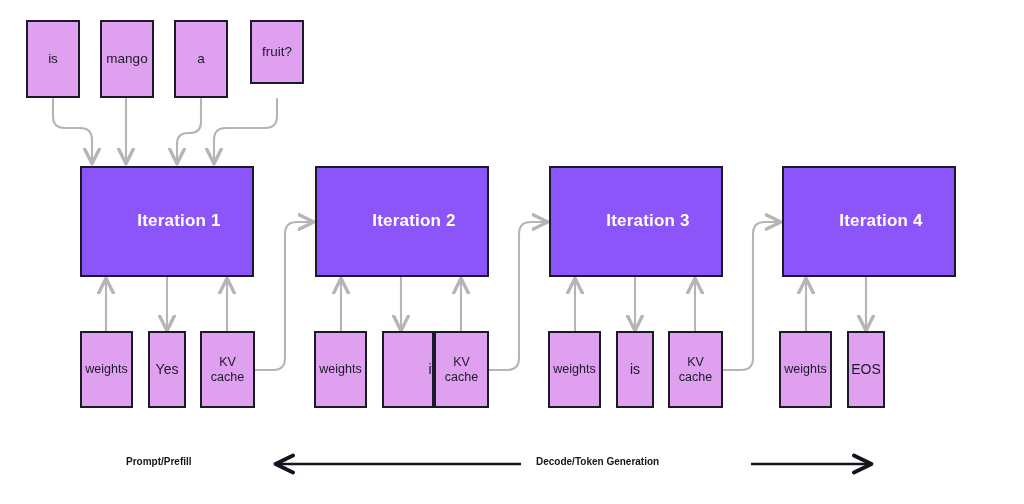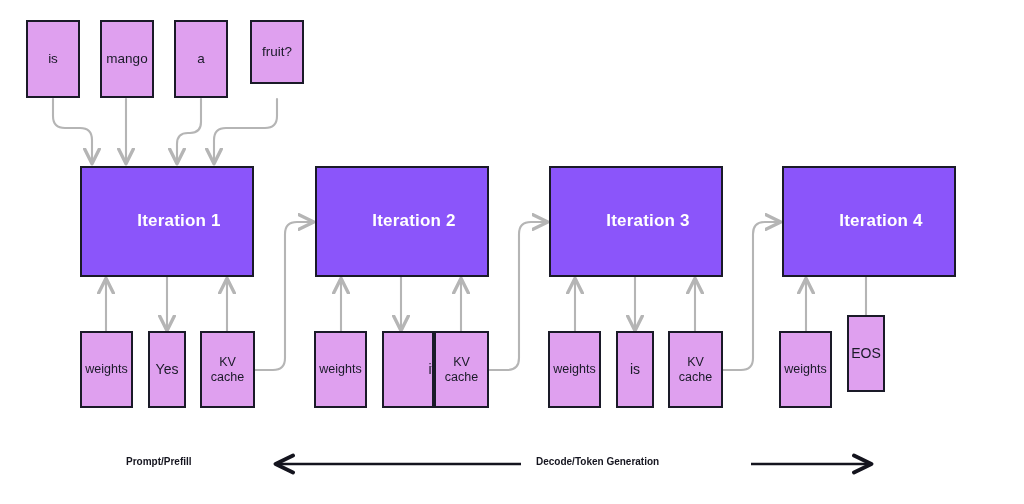--- a/index.html
+++ b/index.html
@@ -193,20 +193,20 @@
   <div class="box small-box" style="left:668px; top:331px; width:55px; height:77px;">
     <span>
       <span class="lbl">KV</span>
       <span class="lbl">cache</span>
     </span>
   </div>
 
   <div class="box small-box" style="left:779px; top:331px; width:53px; height:77px;">
     <span class="lbl">weights</span>
   </div>
-  <div class="box small-box bold" style="left:847px; top:315px; width:38px; height:77px;text-align:center;">
+  <div class="box small-box bold" style="left:847px; top:331px; width:38px; height:77px;text-align:center;">
     <span class="lbl">EOS</span>
   </div>
 
   <div class="phase-label" style="left:126px; top:456px;">Prompt/Prefill</div>
   <div class="phase-label" style="left:536px; top:456px;">Decode/Token Generation</div>
 
 </div>
 
 </body></html>

